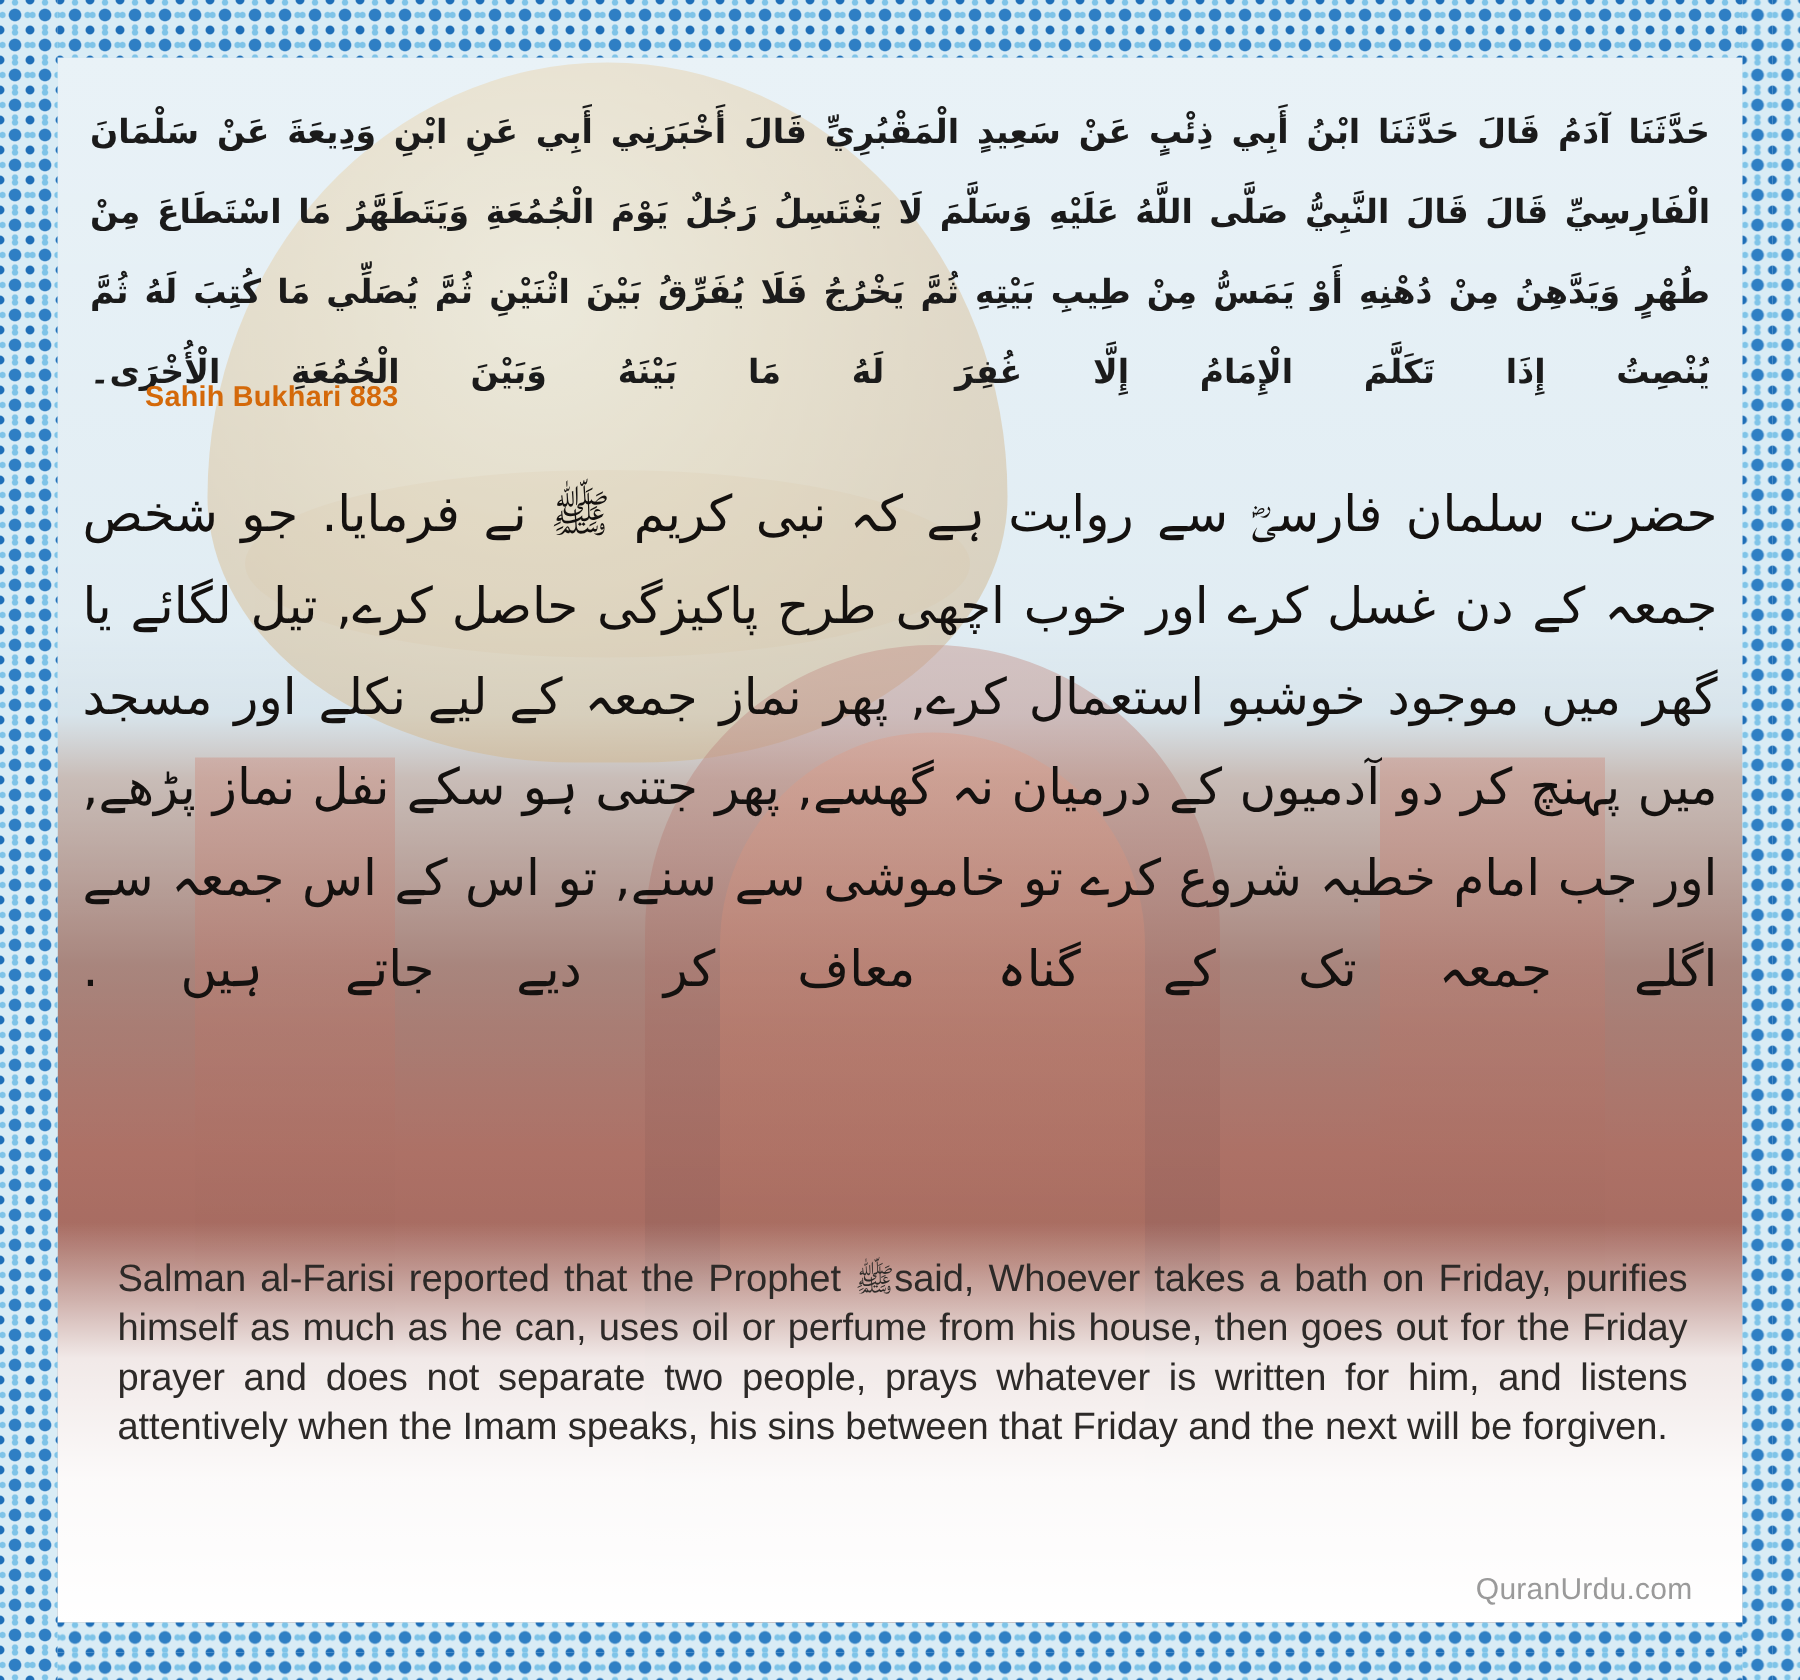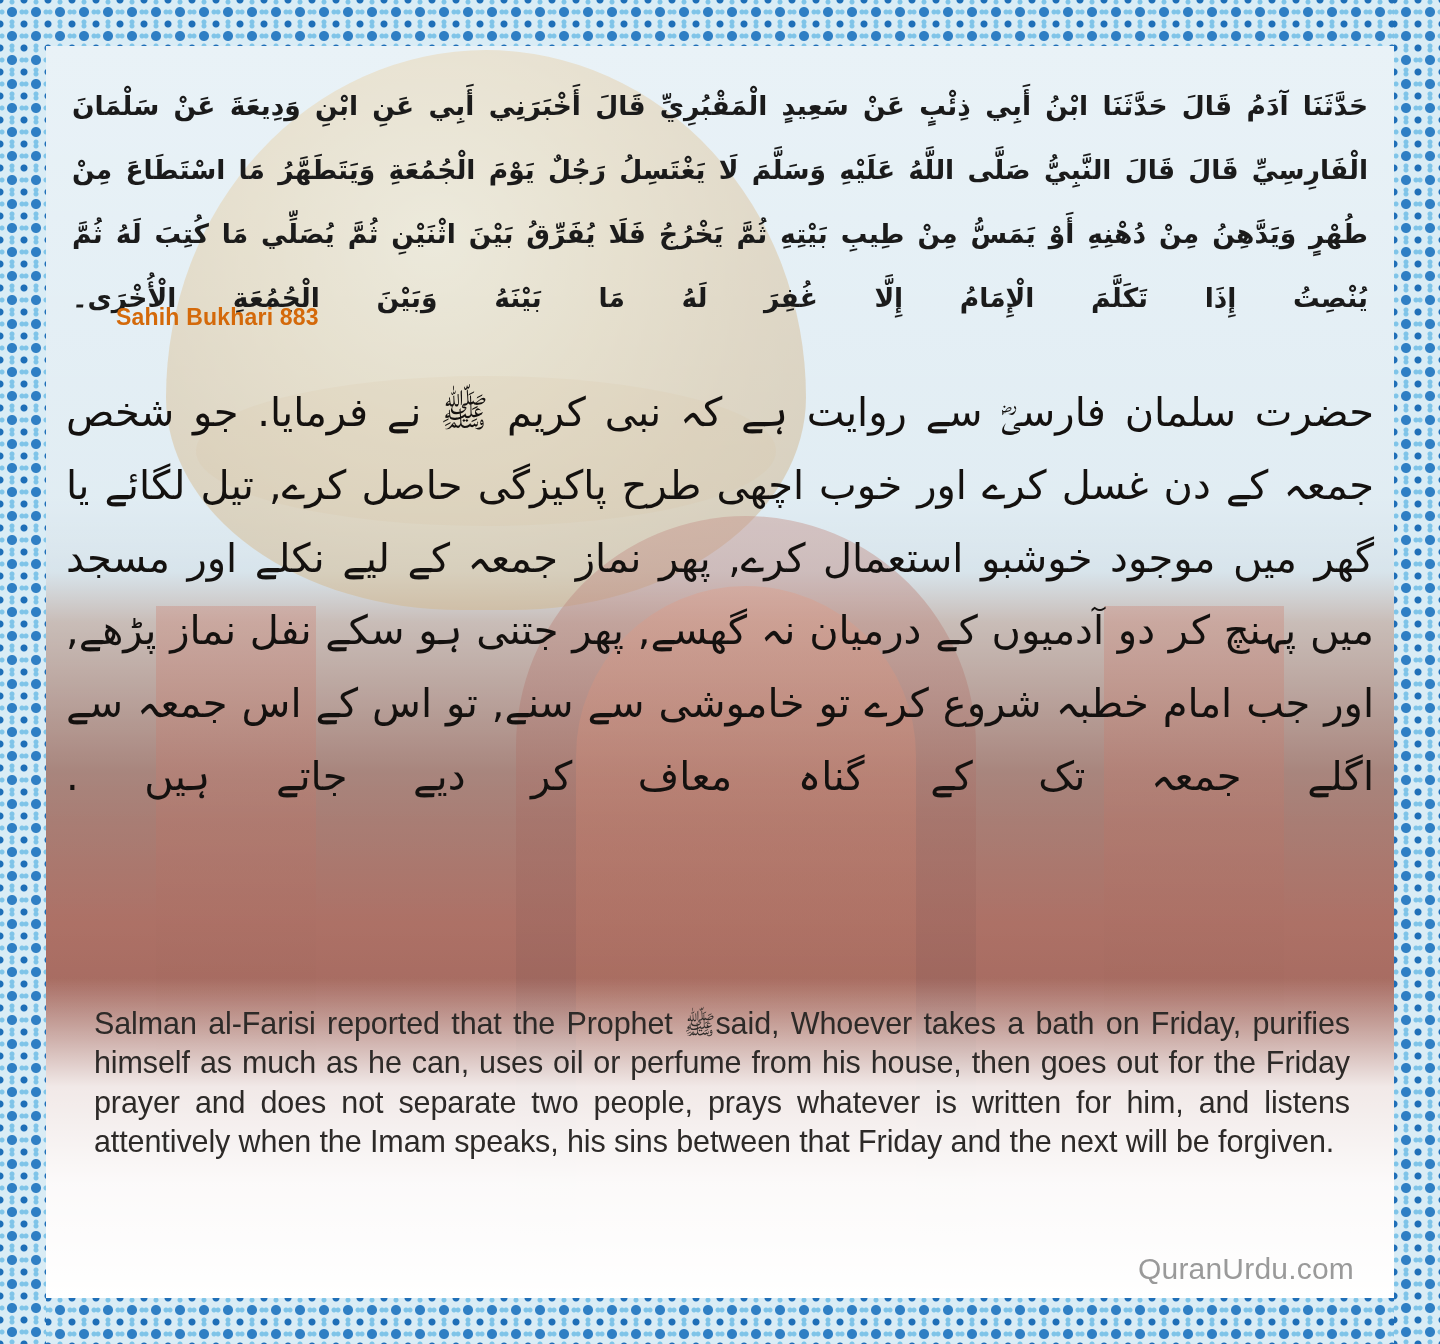--- a/index.html
+++ b/index.html
@@ -182,21 +182,21 @@
     font-family: "DejaVu Sans", sans-serif;
     font-size: 26px;
     color: #2d2a28;
   }
 
   .site-credit {
     position: absolute;
     right: 40px;
     bottom: 12px;
     font-family: "Liberation Sans", sans-serif;
-    font-size: 30px;
+    font-size: 24px;
     font-weight: 400;
     color: #9a9a9a;
     letter-spacing: .2px;
   }
 </style>
 </head>
 <body>
 
 <div class="page">
 

